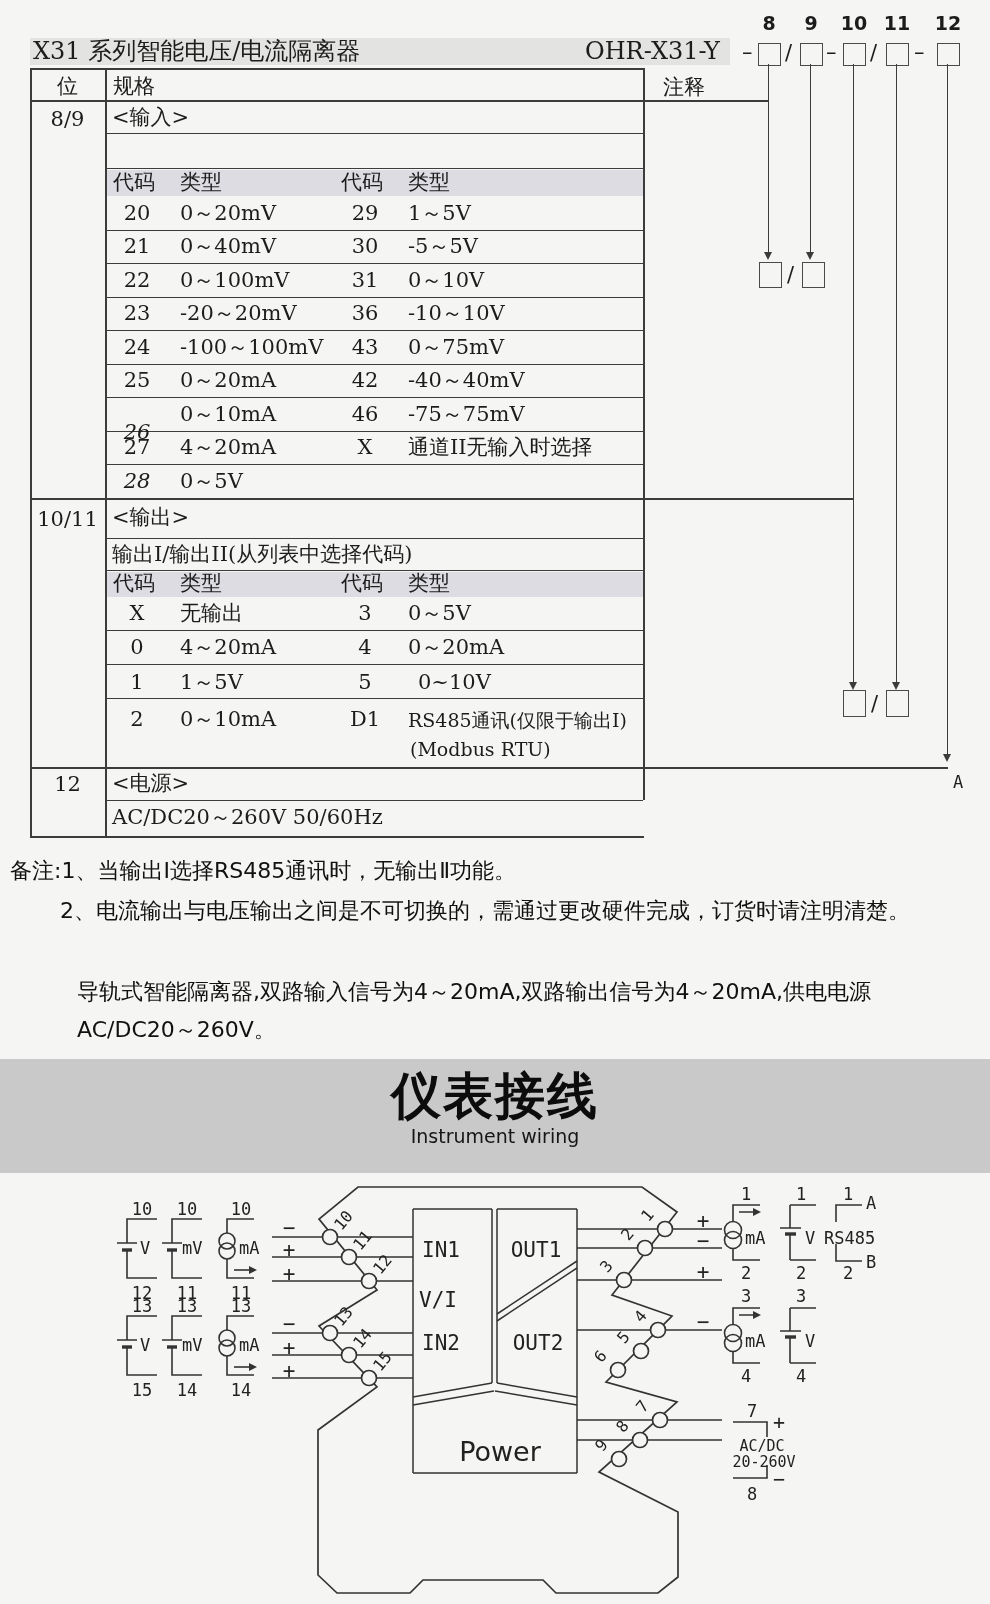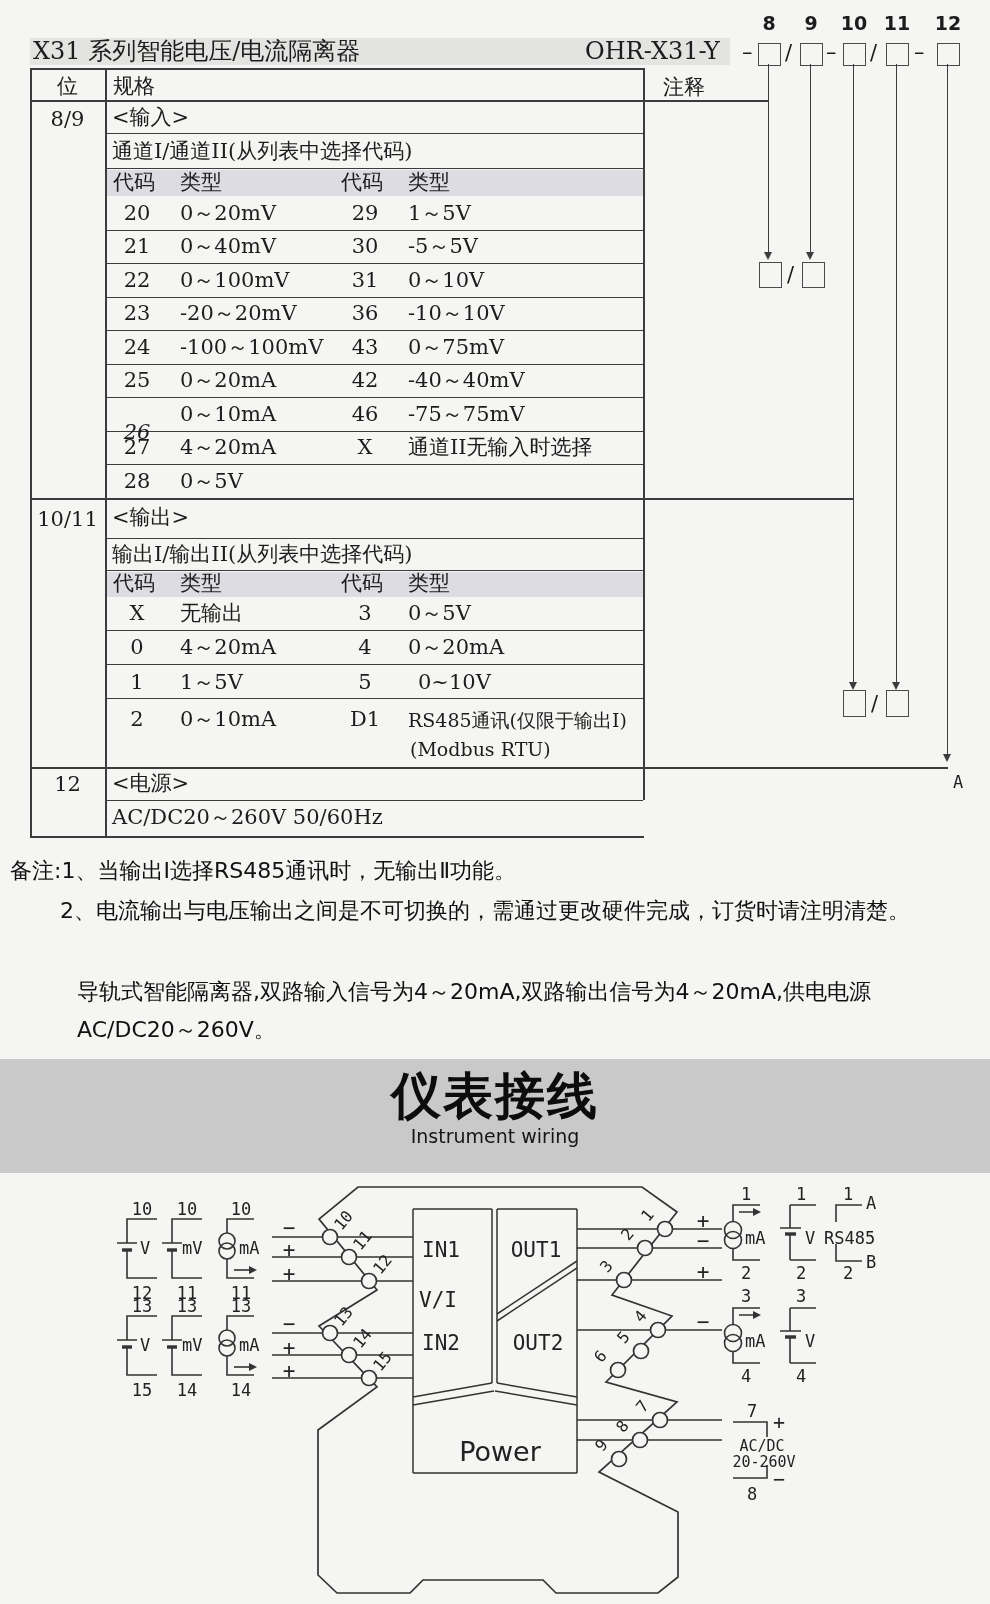--- a/index.html
+++ b/index.html
@@ -97,21 +97,20 @@
   <div class="ln" style="left:30px;top:68px;width:1.5px;height:769px;"></div>
   <div class="ln" style="left:105px;top:68px;width:1.5px;height:769px;"></div>
   <div class="ln" style="left:643px;top:68px;width:1.5px;height:732px;"></div>
 
   <div class="t tc" style="left:30px;top:73px;width:75px;">位</div>
   <div class="t" style="left:113px;top:73px;">规格</div>
   <div class="t" style="left:663px;top:74px;">注释</div>
 
   <div class="t tc" style="left:30px;top:106px;width:75px;">8/9</div>
   <div class="t" style="left:112px;top:104px;">&lt;输入&gt;</div>
-  <div class="t" style="left:112px;top:138px;">通道I/通道II(从列表中选择代码)</div>
   <div class="t" style="left:113px;top:169px;">代码</div>
   <div class="t" style="left:180px;top:169px;">类型</div>
   <div class="t" style="left:341px;top:169px;">代码</div>
   <div class="t" style="left:408px;top:169px;">类型</div>
 
   <div class="t tc" style="left:112px;top:200px;width:50px;">20</div>
   <div class="t" style="left:180px;top:200px;">0～20mV</div>
   <div class="t tc" style="left:339px;top:200px;width:52px;">29</div>
   <div class="t" style="left:408px;top:200px;">1～5V</div>
 
@@ -143,21 +142,21 @@
   <div class="t tc" style="left:112px;top:419px;width:50px;font-style:italic;">26</div>
   <div class="t" style="left:180px;top:401px;">0～10mA</div>
   <div class="t tc" style="left:339px;top:401px;width:52px;">46</div>
   <div class="t" style="left:408px;top:401px;">-75～75mV</div>
 
   <div class="t tc" style="left:112px;top:434px;width:50px;">27</div>
   <div class="t" style="left:180px;top:434px;">4～20mA</div>
   <div class="t tc" style="left:339px;top:434px;width:52px;">X</div>
   <div class="t" style="left:408px;top:434px;">通道II无输入时选择</div>
 
-  <div class="t tc" style="left:112px;top:468px;width:50px;">28</div>
+  <div class="t tc" style="left:112px;top:468px;width:50px;font-style:italic;">28</div>
   <div class="t" style="left:180px;top:468px;">0～5V</div>
 
   <div class="t tc" style="left:30px;top:506px;width:75px;">10/11</div>
   <div class="t" style="left:112px;top:504px;">&lt;输出&gt;</div>
   <div class="t" style="left:112px;top:541px;">输出I/输出II(从列表中选择代码)</div>
   <div class="t" style="left:113px;top:570px;">代码</div>
   <div class="t" style="left:180px;top:570px;">类型</div>
   <div class="t" style="left:341px;top:570px;">代码</div>
   <div class="t" style="left:408px;top:570px;">类型</div>
 

